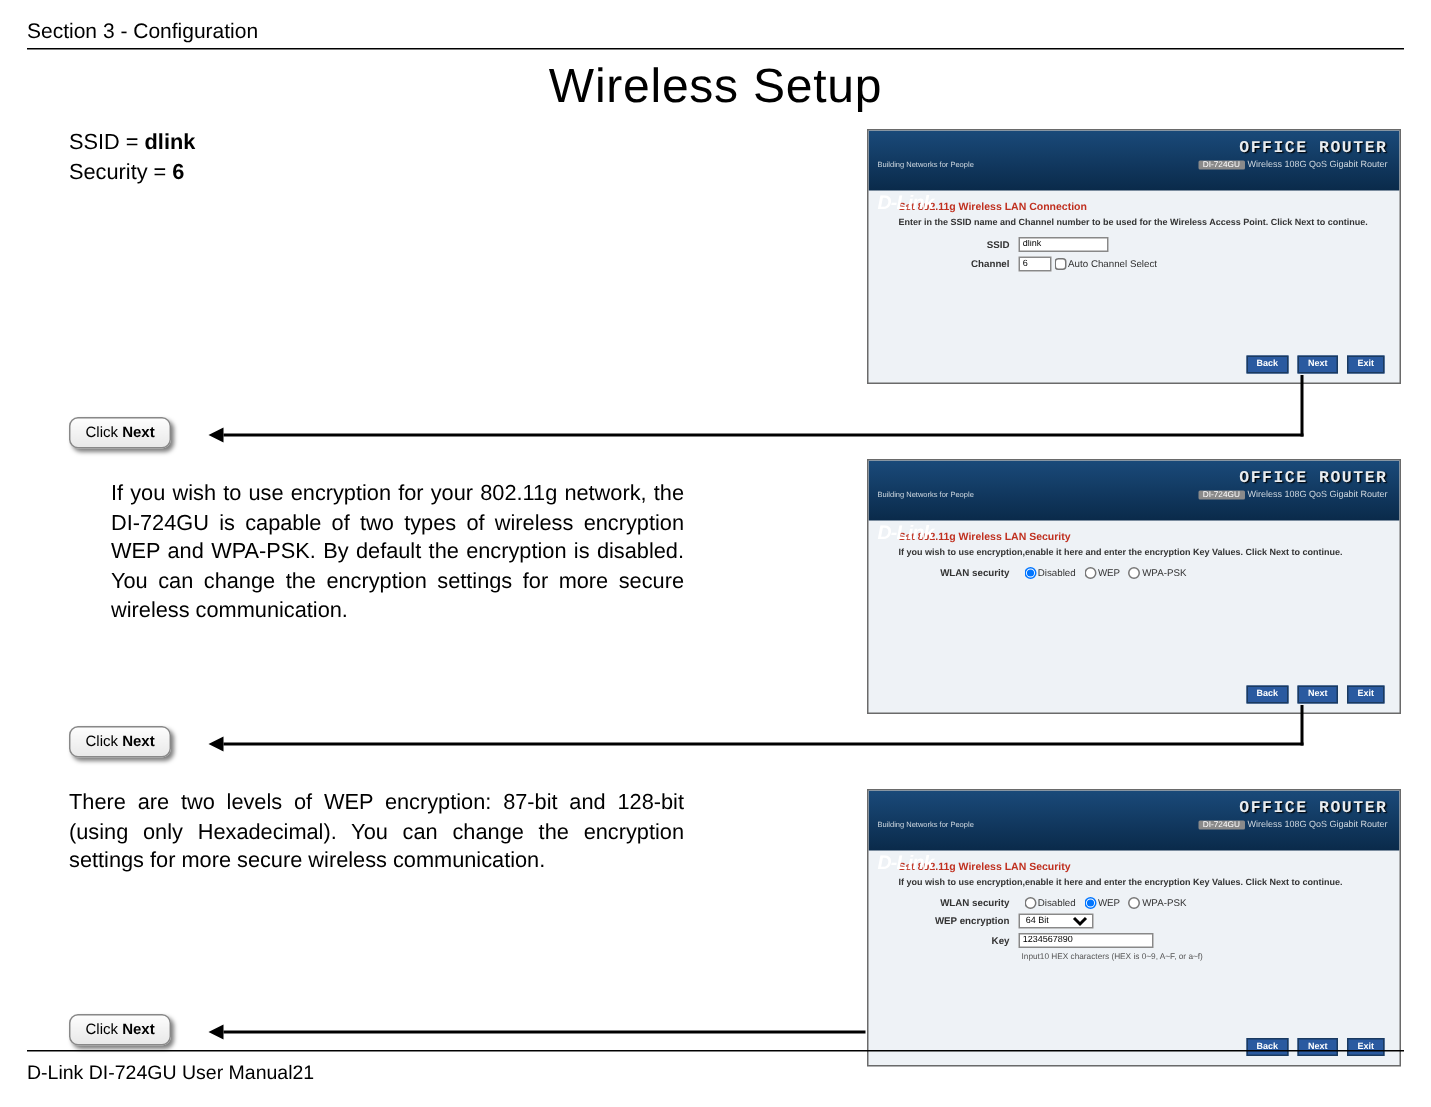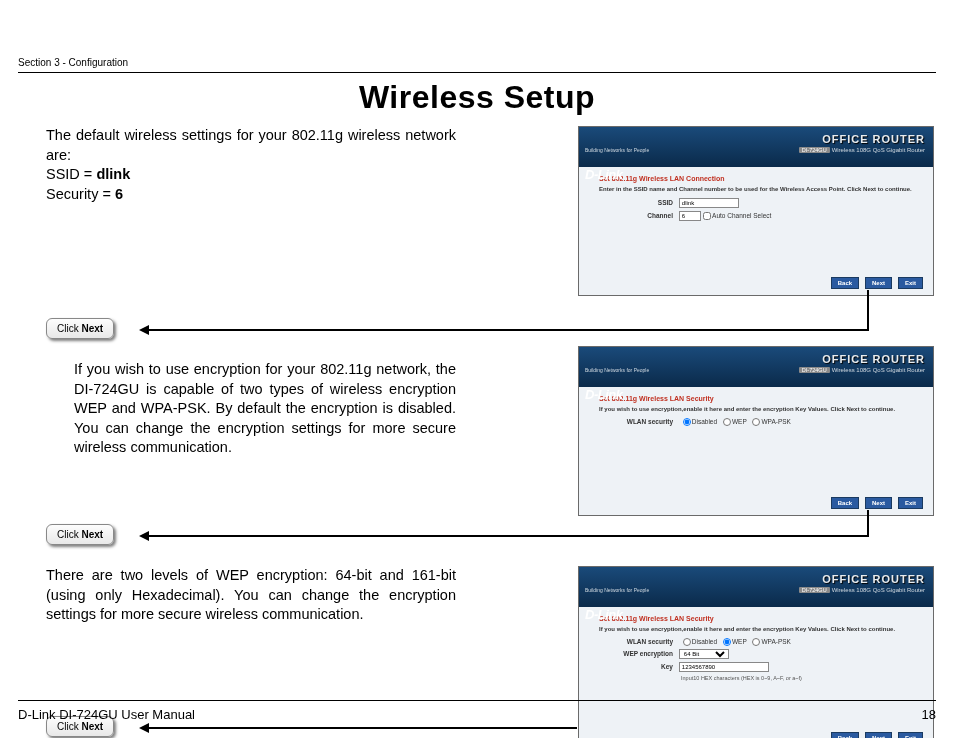--- a/index.html
+++ b/index.html
@@ -6,31 +6,30 @@
   body {
     width: 954px;
     height: 738px;
     background: #fff;
     font-family: Arial, Helvetica, sans-serif;
     color: #000;
     position: relative;
     padding: 12px 18px;
   }
   .header-line {
-    font-size: 10px;
+    font-size: 14px;
     padding-bottom: 4px;
     border-bottom: 1.5px solid #000;
     margin-bottom: 6px;
-    margin-top: 45px;
   }
   .page-title {
     text-align: center;
     font-family: "Arial Narrow", Arial, sans-serif;
     font-stretch: condensed;
-    font-weight: bold;
+    font-weight: normal;
     font-size: 32px;
     letter-spacing: 0.5px;
     margin-bottom: 10px;
   }
   .content {
     position: relative;
     height: 640px;
   }
   .left-col {
     position: absolute;
@@ -95,20 +94,21 @@
     right: 8px;
     top: 6px;
     text-align: right;
   }
   .ss-office {
     font-weight: bold;
     font-size: 11px;
     letter-spacing: 1px;
     color: #e8ecef;
     text-shadow: 1px 1px 1px #000;
+    font-family: Liberation Mono, monospace;
   }
   .ss-model {
     font-size: 6px;
     color: #d0d8df;
     margin-top: 2px;
   }
   .ss-model-badge {
     display: inline-block;
     background: #8a8a8a;
     color: #fff;
@@ -199,34 +199,33 @@
   }
   .footer {
     position: absolute;
     bottom: 16px;
     left: 18px;
     right: 18px;
     border-top: 1.5px solid #000;
     padding-top: 6px;
     font-size: 13px;
     display: flex;
-    justify-content: space-between;
+    justify-content: flex-start;
   }
 </style>
 </head>
 <body>
 
 <div class="header-line">Section 3 - Configuration</div>
 <div class="page-title">Wireless Setup</div>
 
 <div class="content">
 
   <div class="left-col">
     <div style="position:absolute; top:0;">
-      <p class="para">The default wireless settings for your 802.11g wireless network are:</p>
       <p class="para">
         <span>SSID = </span><b>dlink</b>
       </p>
       <p class="para">
         <span>Security = </span><b>6</b>
       </p>
     </div>
 
     <div style="position:absolute; top:192px;">
       <span class="click-btn">
@@ -238,21 +237,21 @@
       <p class="para">If you wish to use encryption for your 802.11g network, the DI-724GU is capable of two types of wireless encryption WEP and WPA-PSK. By default the encryption is disabled. You can change the encryption settings for more secure wireless communication.</p>
     </div>
 
     <div style="position:absolute; top:398px;">
       <span class="click-btn">
         <span>Click </span><b>Next</b>
       </span>
     </div>
 
     <div style="position:absolute; top:440px;">
-      <p class="para">There are two levels of WEP encryption: 64-bit and 161-bit (using only Hexadecimal). You can change the encryption settings for more secure wireless communication.</p>
+      <p class="para">There are two levels of WEP encryption: 87-bit and 128-bit (using only Hexadecimal). You can change the encryption settings for more secure wireless communication.</p>
     </div>
 
     <div style="position:absolute; top:590px;">
       <span class="click-btn">
         <span>Click </span><b>Next</b>
       </span>
     </div>
   </div>
 
   <div class="right-col">
@@ -365,14 +364,14 @@
   <div class="arrow-h" style="left:131px; top:409px; width:720px;"></div>
   <div class="arrow-v" style="left:849px; top:384px; height:27px;"></div>
 
   <div class="arrow-head-left" style="left:121px; top:597px;"></div>
   <div class="arrow-h" style="left:131px; top:601px; width:428px;"></div>
 
 </div>
 
 <div class="footer">
   <span>D-Link DI-724GU User Manual</span>
-  <span>18</span>
+  <span>21</span>
 </div>
 
 </body></html>

